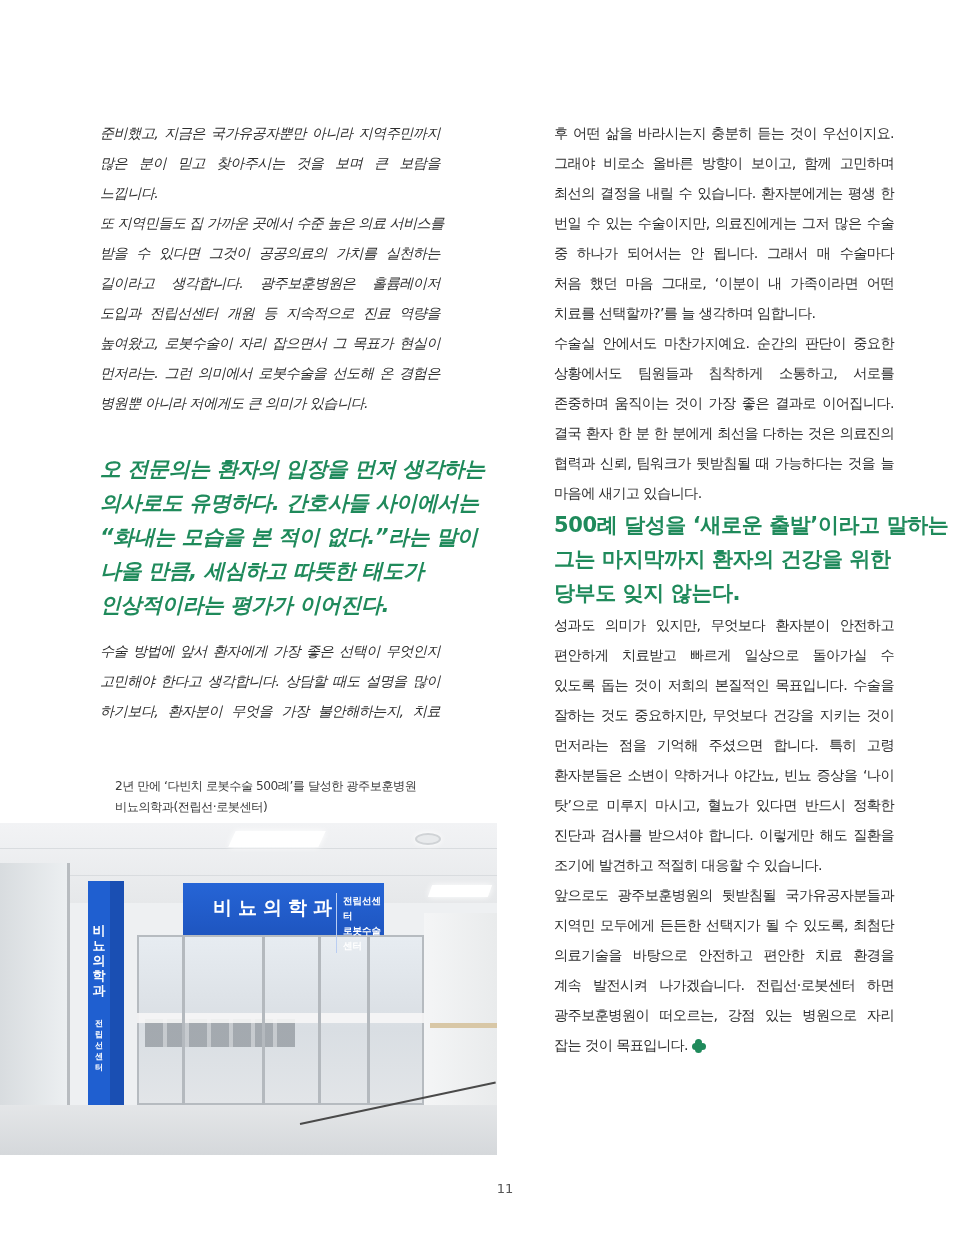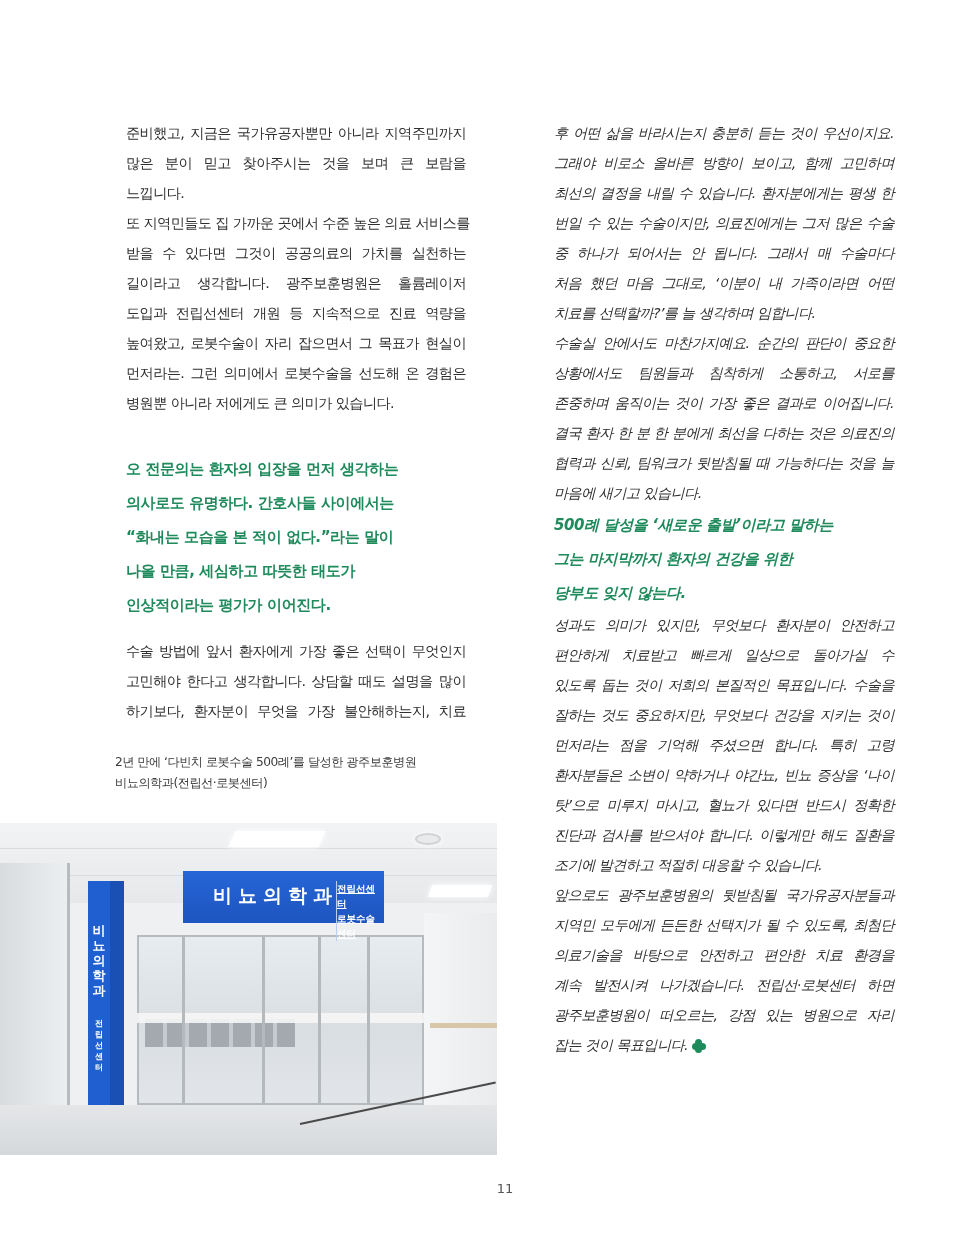--- a/index.html
+++ b/index.html
@@ -1,43 +1,43 @@
 <!DOCTYPE html>
 <html><head>
 <meta charset="utf-8">
 <style>
   * { margin: 0; padding: 0; box-sizing: border-box; }
   html, body { width: 970px; height: 1240px; background: #ffffff; overflow: hidden; }
   body { position: relative; font-family: "DejaVu Sans", "Liberation Sans", sans-serif; color: #2a2a2a; }
 
   .col { position: absolute; top: 118px; width: 340px; }
-  .col-left { left: 126px; }
-  .col-right { left: 554px; font-style: italic; }
+  .col-left { left: 100px; font-style: italic; }
+  .col-right { left: 554px; }
 
   .para p, .para { font-size: 14.2px; line-height: 30px; letter-spacing: -0.6px; text-align: justify; text-align-last: left; color: #2e2e2e; }
   .line { display: block; white-space: nowrap; text-align: justify; text-align-last: justify; }
   .line.last { text-align-last: left; }
 
-  .quote { color: #1f8a5b; font-weight: bold; font-size: 15px; line-height: 34px; letter-spacing: -0.4px; }
+  .quote { color: #1f8a5b; font-weight: bold; font-size: 21px; line-height: 34px; letter-spacing: -0.4px; }
   .quote .line { text-align-last: left; }
 
-  .caption { position: absolute; left: 115px; top: 752px; font-size: 12.2px; line-height: 21px; color: #3a3a3a; letter-spacing: -0.5px; }
+  .caption { position: absolute; left: 115px; top: 776px; font-size: 12.2px; line-height: 21px; color: #3a3a3a; letter-spacing: -0.5px; }
 
   .photo { position: absolute; left: 0; top: 823px; width: 497px; height: 332px; overflow: hidden; background: #eef0f2; }
   .photo .ceiling { position: absolute; left: 0; top: 0; width: 100%; height: 80px; background: linear-gradient(#f2f3f5, #e6e8ea); }
   .photo .tile-line { position: absolute; background: #d9dcdf; }
   .photo .light { position: absolute; background: #ffffff; box-shadow: 0 0 6px #ffffff; }
   .photo .wall-left { position: absolute; left: 0; top: 40px; width: 70px; height: 262px; background: linear-gradient(90deg, #d8dcdf, #eceff1); border-right: 3px solid #b8bcc0; }
   .photo .pillar { position: absolute; left: 88px; top: 58px; width: 34px; height: 240px; background: #1f5fd0; }
   .photo .pillar.side { left: 110px; width: 14px; background: #1a4fb3; }
   .photo .pillar-text { position: absolute; left: 90px; top: 100px; width: 18px; color: #fff; font-weight: bold; font-size: 13px; line-height: 15px; text-align: center; }
   .photo .pillar-text2 { position: absolute; left: 90px; top: 195px; width: 18px; color: #fff; font-weight: bold; font-size: 8px; line-height: 11px; text-align: center; }
-  .photo .sign { position: absolute; left: 183px; top: 48px; width: 201px; height: 52px; background: linear-gradient(#2665d6, #1e55c0); }
+  .photo .sign { position: absolute; left: 183px; top: 60px; width: 201px; height: 52px; background: linear-gradient(#2665d6, #1e55c0); }
   .photo .sign-main { position: absolute; left: 30px; top: 12px; color: #fff; font-weight: bold; font-size: 19px; letter-spacing: 6px; }
-  .photo .sign-sub { position: absolute; left: 153px; top: 10px; color: #fff; font-weight: bold; font-size: 9.5px; line-height: 15px; border-left: 1px solid #b9cdf2; padding-left: 0; text-decoration: underline; }
+  .photo .sign-sub { position: absolute; left: 153px; top: 10px; color: #fff; font-weight: bold; font-size: 9.5px; line-height: 15px; border-left: 1px solid #b9cdf2; padding-left: 6px; }
   .photo .glass { position: absolute; left: 137px; top: 112px; width: 287px; height: 170px; background: linear-gradient(#e7ecf1, #d9dee3 55%, #e2e5e8); border: 2px solid #b6bbc0; }
   .photo .mullion { position: absolute; top: 112px; width: 3px; height: 172px; background: #b4b9be; }
   .photo .chairs { position: absolute; left: 145px; top: 196px; width: 150px; height: 28px; background: repeating-linear-gradient(90deg, #9aa0a6 0 18px, #c3c7cb 18px 22px); opacity: 0.85; }
   .photo .frost { position: absolute; left: 137px; top: 190px; width: 287px; height: 10px; background: #f6f6f6; opacity: 0.9; }
   .photo .wall-right { position: absolute; left: 424px; top: 90px; width: 73px; height: 200px; background: linear-gradient(90deg, #f4f5f6, #e9ebec); }
   .photo .rail { position: absolute; left: 430px; top: 200px; width: 67px; height: 5px; background: #d8c7a6; }
   .photo .floor { position: absolute; left: 0; top: 282px; width: 100%; height: 50px; background: linear-gradient(#e4e6e8, #d5d8db); }
   .photo .floor-line { position: absolute; left: 300px; top: 300px; width: 200px; height: 2px; background: #4a4a4a; transform: rotate(-12deg); transform-origin: left; }
 
   .page-number { position: absolute; left: 0; width: 970px; top: 1181px; text-align: center; font-size: 13px; color: #555; padding-left: 40px; }

